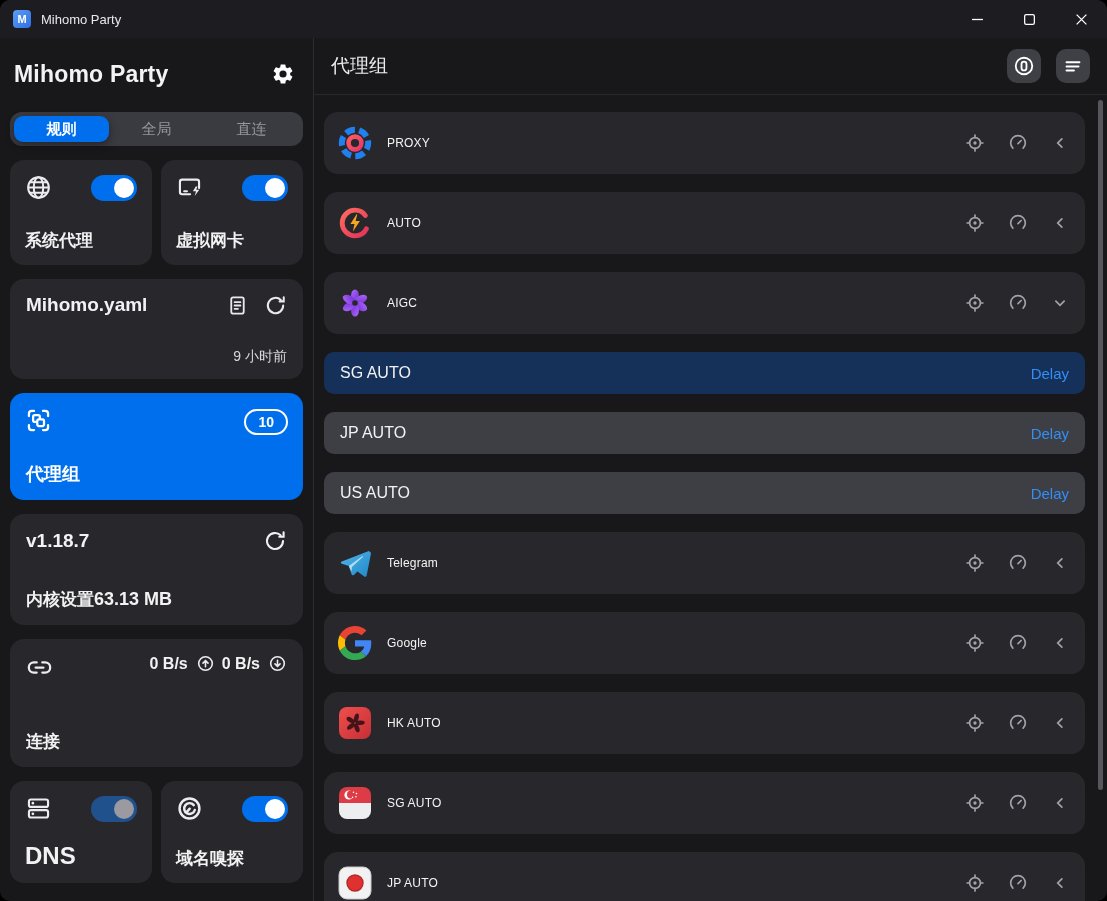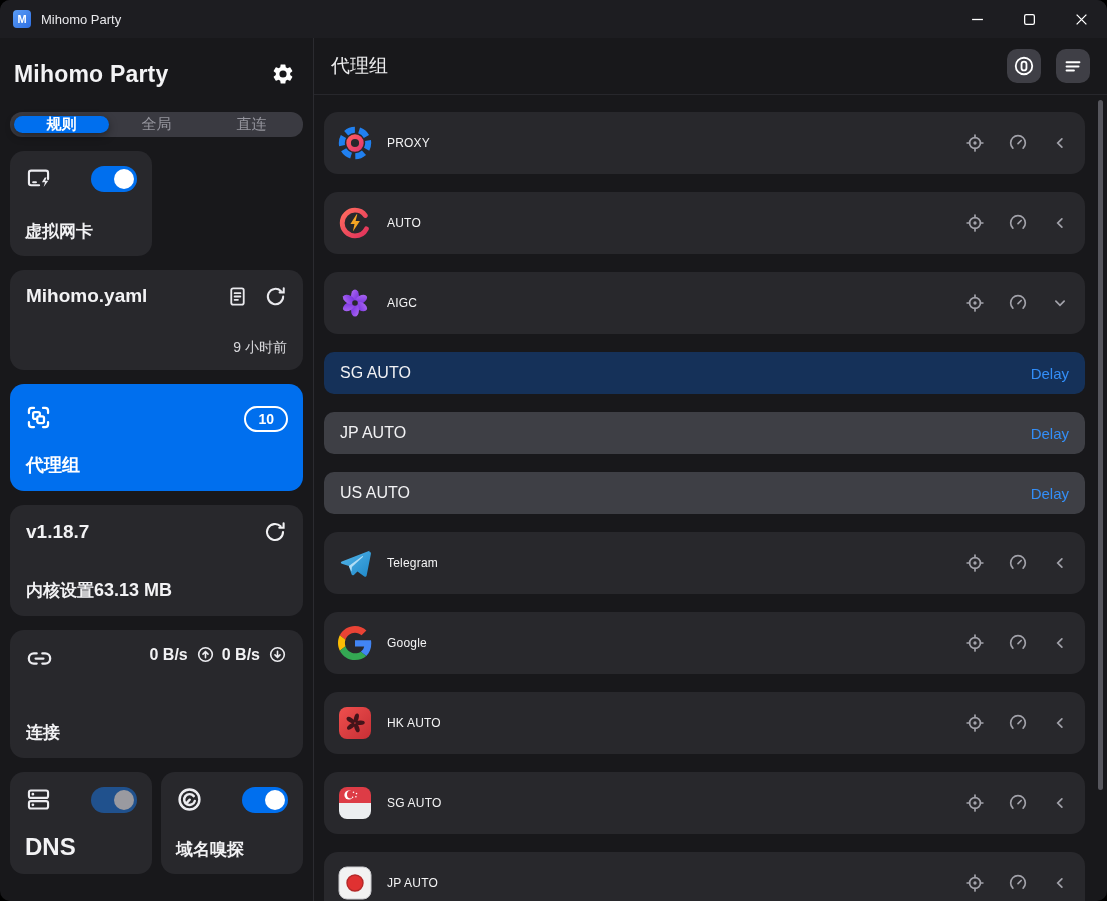--- a/index.html
+++ b/index.html
@@ -22,21 +22,21 @@
   .content { flex:1; display:flex; min-height:0; }
   .sidebar { width:314px; flex:none; border-right:1px solid #2b2b30; padding:0 10px; overflow:hidden; }
   .main { flex:1; display:flex; flex-direction:column; min-width:0; position:relative; }
 
   
   .side-header { height:62px; display:flex; align-items:center; justify-content:space-between;
     padding:10px 8px 0 4px; }
   .side-title { font-size:23px; font-weight:bold; color:#f3f3f5; letter-spacing:.2px; }
   .gear-btn { color:#fff; display:flex; }
 
-  .tabs { margin-top:12px; background:#3a3a41; border-radius:12px; padding:4px; display:flex; height:25px; }
+  .tabs { margin-top:12px; background:#3a3a41; border-radius:12px; padding:4px; display:flex; height:34px; }
   .tab { flex:1; display:flex; align-items:center; justify-content:center; font-size:15px; color:#96969f;
     border-radius:9px; }
   .tab.active { background:#006fee; color:#fff; font-weight:bold; box-shadow:0 3px 8px rgba(0,0,0,.4); }
 
   .cards { margin-top:14px; display:flex; flex-direction:column; gap:14px; }
   .row2 { display:grid; grid-template-columns:142px 1fr; gap:9px; }
   .card { background:#28282c; border-radius:14px; position:relative; }
   .card.blue { background:#006fee; }
 
   .toggle-card { height:105px; padding:14px 15px; }
@@ -49,21 +49,21 @@
   .toggle.muted .knob { background:#9a9aa0; }
   .tlabel { position:absolute; left:15px; bottom:13px; font-size:17px; font-weight:bold; color:#f2f2f4; }
   .tlabel.big { font-size:24px; }
 
   .profile-card { height:100px; padding:15px 16px; }
   .profile-top { display:flex; align-items:flex-start; }
   .profile-name { font-size:19px; font-weight:bold; color:#f2f2f4; }
   .profile-icons { margin-left:auto; display:flex; gap:15px; color:#e9e9ed; align-items:center; }
   .profile-updated { position:absolute; right:16px; bottom:13px; font-size:14px; color:#d9d9dd; }
 
-  .pg-card { height:107px; padding:20px 15px; color:#fff; }
+  .pg-card { height:107px; padding:14px 15px; color:#fff; }
   .pg-top { display:flex; justify-content:space-between; align-items:flex-start; }
   .badge { border:2px solid #fff; border-radius:999px; height:26px; display:flex; align-items:center;
     justify-content:center; font-size:14px; font-weight:bold; padding:0 12px; margin-top:2px; }
   .pg-label { position:absolute; left:16px; bottom:14px; font-size:18px; font-weight:bold; }
 
   .core-card { height:111px; padding:15px 16px; color:#f2f2f4; }
   .core-top { display:flex; justify-content:space-between; align-items:center; }
   .core-version { font-size:19px; font-weight:bold; }
   .core-bottom { position:absolute; left:16px; right:16px; bottom:14px; display:flex;
     justify-content:flex-start; align-items:baseline; }
@@ -142,20 +142,35 @@
 
       <div class="tabs">
         <div class="tab active">规则</div>
         <div class="tab">全局</div>
         <div class="tab">直连</div>
       </div>
 
       <div class="cards">
 
         <div class="row2">
+          <div class="card toggle-card">
+            <div class="trow">
+              <span class="ticon">
+                <svg width="27" height="27" viewBox="0 0 24 24" fill="none" stroke="#ececf0" stroke-width="1.8">
+                    <circle cx="12" cy="12" r="9.2"></circle>
+                    <ellipse cx="12" cy="12" rx="4.2" ry="9.2"></ellipse>
+                    <path d="M2.8 12h18.4M4.4 7.3h15.2M4.4 16.7h15.2"></path>
+                  </svg>
+              </span>
+              <div class="toggle">
+                  <div class="knob"></div>
+                </div>
+            </div>
+            <div class="tlabel">系统代理</div>
+          </div>
           <div class="card toggle-card">
             <div class="trow">
               <span class="ticon">
                 <svg width="27" height="27" viewBox="0 0 24 24" fill="none" stroke="#ececf0" stroke-width="1.9" stroke-linecap="round">
                     <path d="M20.5 12.5V7a2 2 0 0 0-2-2h-13a2 2 0 0 0-2 2v9a2 2 0 0 0 2 2h7"></path>
                     <path d="M7.3 15.3h2.4"></path>
                     <path d="M17.6 11.2l-2.6 4.2h2.8l-1.2 4.1 4.1-5.6h-2.8l1.3-2.7z" fill="#ececf0" stroke="none"></path>
                   </svg>
               </span>
               <div class="toggle">

